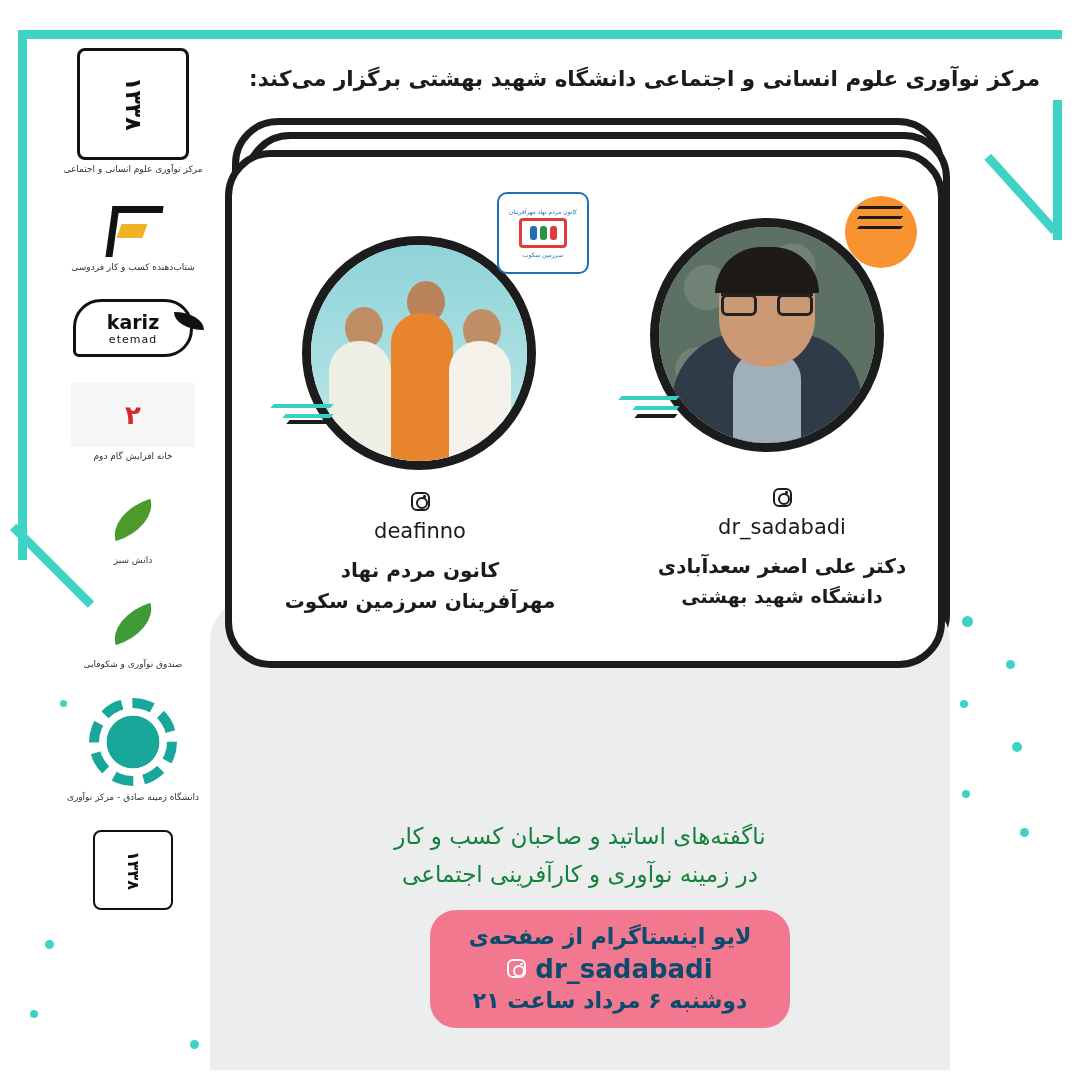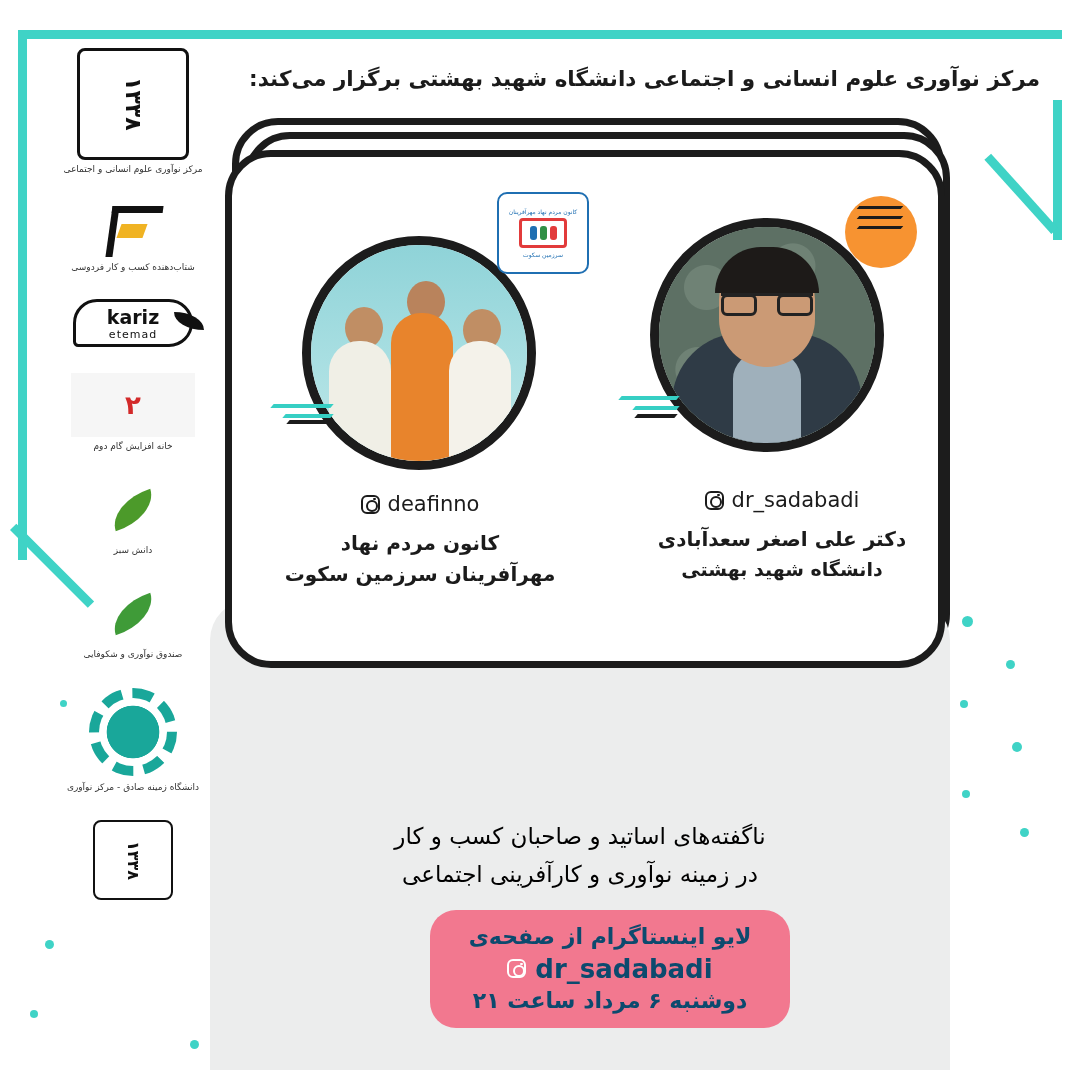--- a/index.html
+++ b/index.html
@@ -129,21 +129,21 @@
   }
   .ferdowsi-mark::after {
     content: "";
     position: absolute; left: 16px; top: 22px;
     width: 26px; height: 14px;
     background: #f0b323;
     transform: skewX(-20deg);
   }
 
   .kariz-mark {
-    width: 120px; height: 48px;
+    width: 120px; height: 58px;
     border: 3px solid #111;
     border-radius: 28px 28px 28px 6px;
     display: flex; flex-direction: column;
     align-items: center; justify-content: center;
     font-size: 19px; font-weight: bold; color: #111;
     position: relative;
   }
   .kariz-mark .sub { font-size: 11px; font-weight: normal; letter-spacing: 1px; }
   .kariz-leaf {
     position: absolute; right: -14px; top: 10px;
@@ -392,20 +392,21 @@
   }
   .cap.left { left: 250px; top: 492px; width: 340px; }
   .cap.right { left: 612px; top: 488px; width: 340px; }
   .handle {
     display: flex; align-items: center; justify-content: center;
     gap: 8px;
     font-size: 21px;
     direction: ltr;
     margin-bottom: 12px;
     font-weight: 500;
+    flex-direction: column;
   }
   .ig-icon {
     width: 19px; height: 19px;
     border: 2.4px solid #1b1b1b;
     border-radius: 6px;
     position: relative;
     display: inline-block;
   }
   .ig-icon::before {
     content: "";
@@ -436,21 +437,21 @@
     color: #1b1b1b;
     z-index: 5;
   }
   .event-sub {
     position: absolute;
     left: 230px; top: 818px;
     width: 700px;
     text-align: center;
     direction: rtl;
     font-size: 23px;
-    color: #000000;
+    color: #15803d;
     line-height: 1.65;
     z-index: 5;
   }
 
   .pink-badge {
     position: absolute;
     left: 430px; top: 910px;
     width: 360px; height: 118px;
     background: #f2788f;
     border-radius: 26px;

